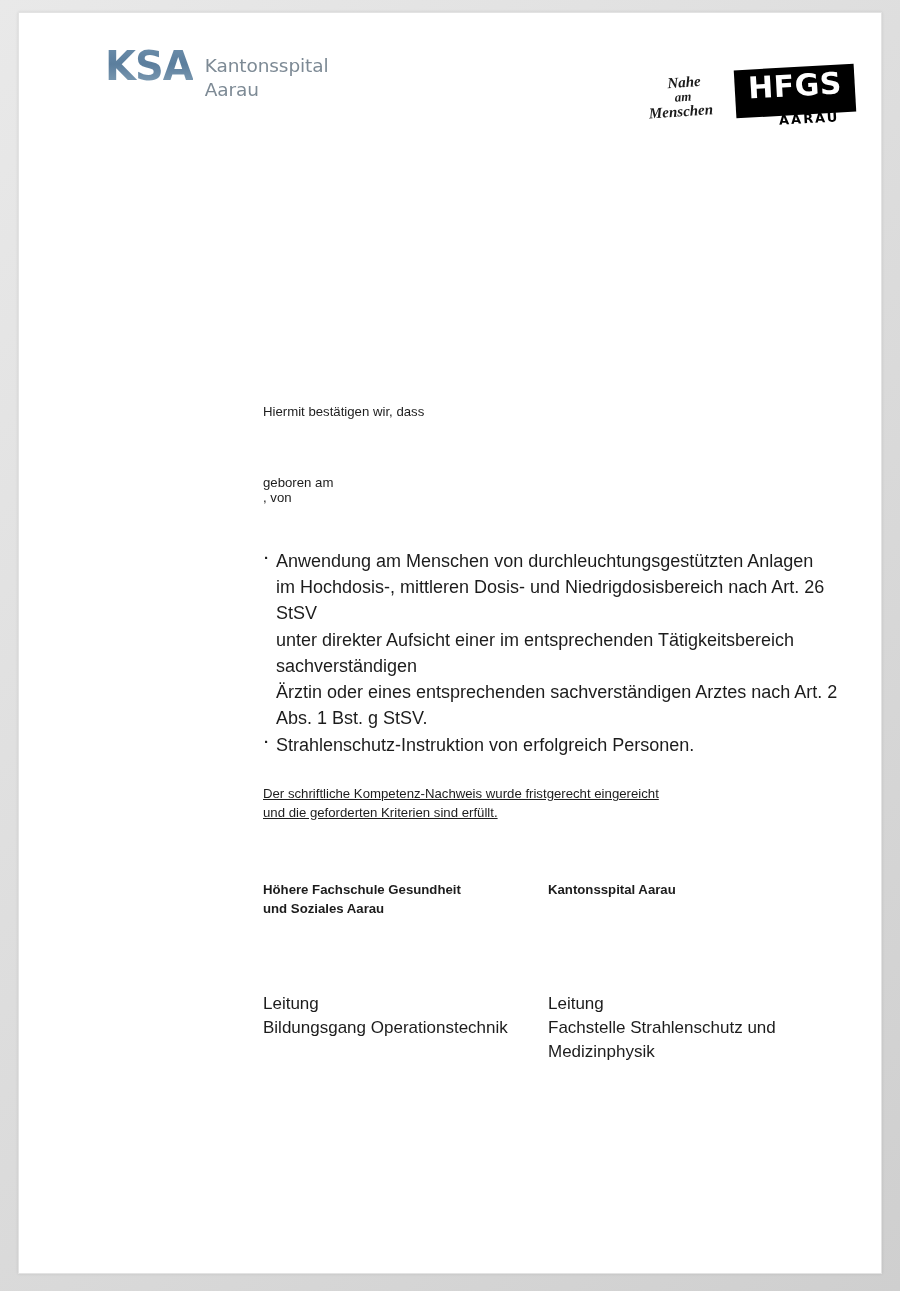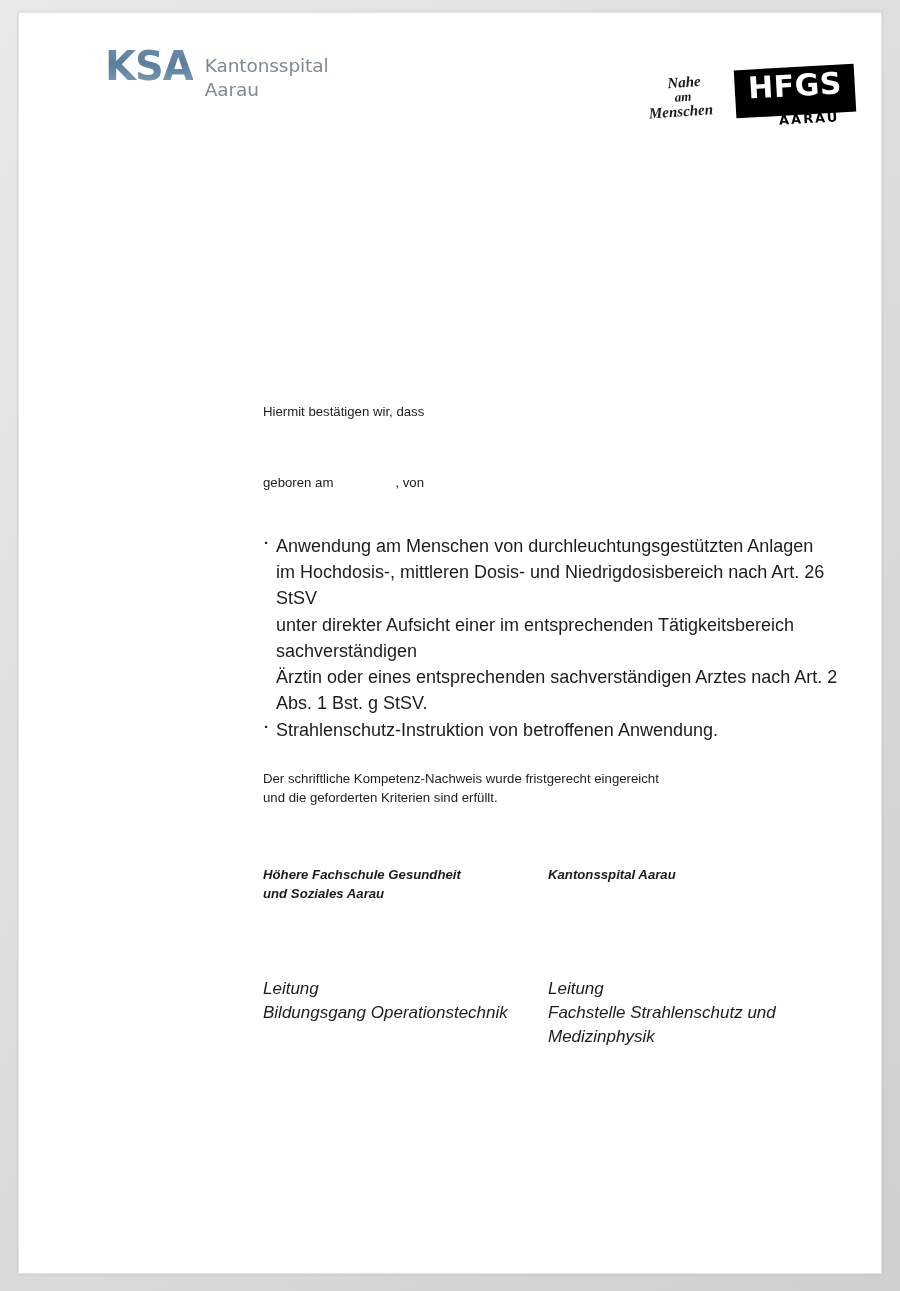--- a/index.html
+++ b/index.html
@@ -177,20 +177,21 @@
     line-height: 1.42;
     color: #1d1d1d;
   }
   .spacer-lg { height: 53px; }
   .spacer-md { height: 27px; }
   .spacer-sm { height: 16px; }
 
   .geboren {
     font-size: 13.2px;
     display: flex;
+    flex-direction: column;
   }
   .geboren .g1 { }
   .geboren .g-gap { display:inline-block; width: 62px; }
 
   
   .bullets {
     margin: 0;
     padding: 0;
     list-style: none;
     font-weight: normal;
@@ -209,21 +210,21 @@
     left: 1px;
     top: -1px;
     font-weight: bold;
     font-size: 15px;
   }
 
   
   .sig-row {
     display: flex;
   }
-  .sig-col { width: 285px; font-style: italic; }
+  .sig-col { width: 285px; }
   .sig-head {
     font-weight: bold;
     font-size: 13.2px;
     line-height: 1.42;
     white-space: pre-line;
   }
   .sig-role {
     font-size: 17px;
     line-height: 1.42;
     white-space: pre-line;
@@ -286,26 +287,26 @@
       <div class="spacer-md"></div>
 
 
       <div class="spacer-sm"></div>
 
       <ul class="bullets">
         <li>Anwendung am Menschen von durchleuchtungsgestützten Anlagen
 im Hochdosis-, mittleren Dosis- und Niedrigdosisbereich nach Art. 26 StSV
 unter direkter Aufsicht einer im entsprechenden Tätigkeitsbereich sachverständigen
 Ärztin oder eines entsprechenden sachverständigen Arztes nach Art. 2 Abs. 1 Bst. g StSV.</li>
-        <li>Strahlenschutz-Instruktion von betroffenen Anwendung.</li>
+        <li>Strahlenschutz-Instruktion von erfolgreich Personen.</li>
       </ul>
 
       <div class="spacer-md"></div>
 
-      <div class="p-line" style="white-space: pre-line;">Der schriftliche Kompetenz-Nachweis wurde fristgerecht eingereicht
+      <div class="p-line" style="white-space: pre-line; text-decoration: underline;">Der schriftliche Kompetenz-Nachweis wurde fristgerecht eingereicht
 und die geforderten Kriterien sind erfüllt.</div>
 
       <div style="height:59px"></div>
 
       <div class="sig-row">
         <div class="sig-col">
           <div class="sig-head">Höhere Fachschule Gesundheit
 und Soziales Aarau</div>
         </div>
         <div class="sig-col">

